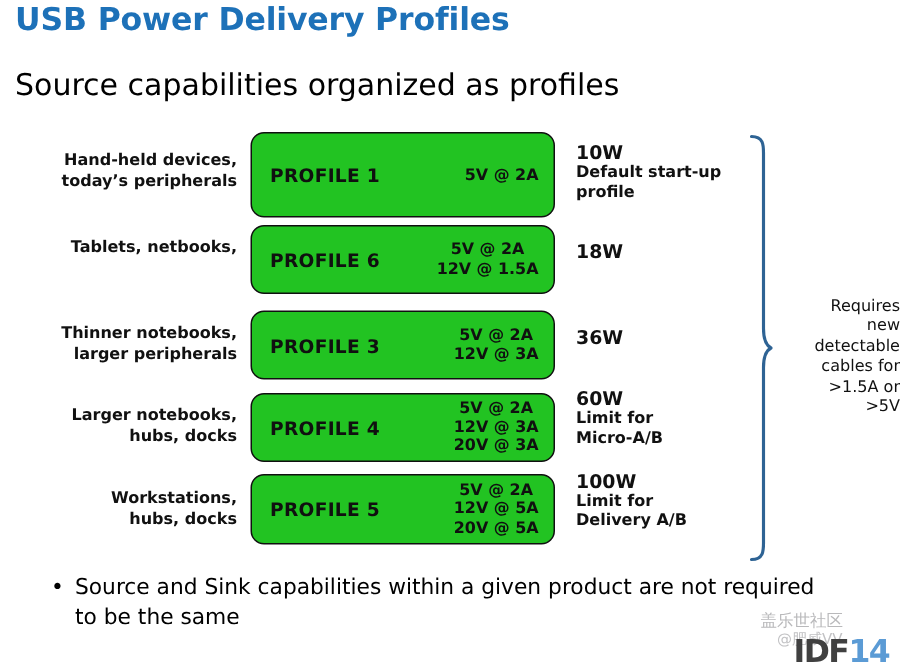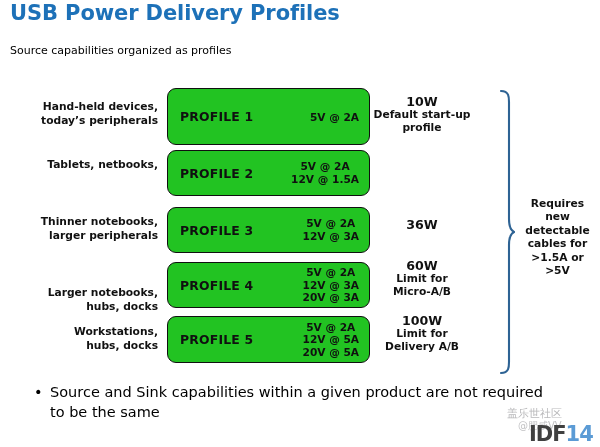--- a/index.html
+++ b/index.html
@@ -27,21 +27,21 @@
     font-size: 21px;
     font-weight: bold;
     color: #1d71b8;
     letter-spacing: -0.1px;
     white-space: nowrap;
   }
   .subtitle {
     position: absolute;
     left: 10px;
     top: 44px;
-    font-size: 11px;
+    font-size: 20px;
     font-weight: normal;
     color: #000000;
     white-space: nowrap;
   }
 
   
   .rows {
     position: absolute;
     left: 0;
     top: 86px;
@@ -88,23 +88,23 @@
     transform: translateY(-50%);
     text-align: center;
     font-size: 10.6px;
     font-weight: bold;
     line-height: 12.6px;
     color: #101010;
     white-space: nowrap;
   }
   .right-label {
     position: absolute;
-    left: 363px;
+    left: 384px;
     width: 118px;
-    text-align: center;
+    text-align: left;
     font-size: 10.7px;
     font-weight: bold;
     line-height: 13.2px;
     color: #111111;
   }
   .right-label .watts {
     font-size: 12.6px;
     display: block;
   }
 
@@ -114,23 +114,23 @@
     left: 489px;
     top: 88px;
     width: 26px;
     height: 288px;
   }
   .brace-note {
     position: absolute;
     left: 515px;
     top: 197px;
     width: 85px;
-    text-align: center;
+    text-align: right;
     font-size: 10.7px;
-    font-weight: bold;
+    font-weight: normal;
     line-height: 13.4px;
     color: #111111;
   }
 
   
   .bullet {
     position: absolute;
     left: 34px;
     top: 382px;
     width: 520px;
@@ -208,25 +208,28 @@
         <span>Default start-up</span><br>
         <span>profile</span>
       </div>
     </div>
 
     <div class="prow" style="top:62px;height:48px;">
       <div class="left-label" style="top:10px;">
         <span>Tablets, netbooks,</span><br>
       </div>
       <div class="box" style="top:2px;height:46px;">
-        <span class="box-name">PROFILE 2</span>
+        <span class="box-name">PROFILE 6</span>
         <span class="box-volts">
           <span>5V @ 2A</span><br>
           <span>12V @ 1.5A</span>
         </span>
+      </div>
+      <div class="right-label" style="top:13px;">
+        <span class="watts">18W</span>
       </div>
     </div>
 
     <div class="prow" style="top:119px;height:48px;">
       <div class="left-label" style="top:10px;">
         <span>Thinner notebooks,</span><br>
         <span>larger peripherals</span>
       </div>
       <div class="box" style="top:2px;height:46px;">
         <span class="box-name">PROFILE 3</span>
@@ -234,21 +237,21 @@
           <span>5V @ 2A</span><br>
           <span>12V @ 3A</span>
         </span>
       </div>
       <div class="right-label" style="top:13px;">
         <span class="watts">36W</span>
       </div>
     </div>
 
     <div class="prow" style="top:174px;height:48px;">
-      <div class="left-label" style="top:26px;">
+      <div class="left-label" style="top:10px;">
         <span>Larger notebooks,</span><br>
         <span>hubs, docks</span>
       </div>
       <div class="box" style="top:2px;height:46px;">
         <span class="box-name">PROFILE 4</span>
         <span class="box-volts">
           <span>5V @ 2A</span><br>
           <span>12V @ 3A</span><br>
           <span>20V @ 3A</span>
         </span>

